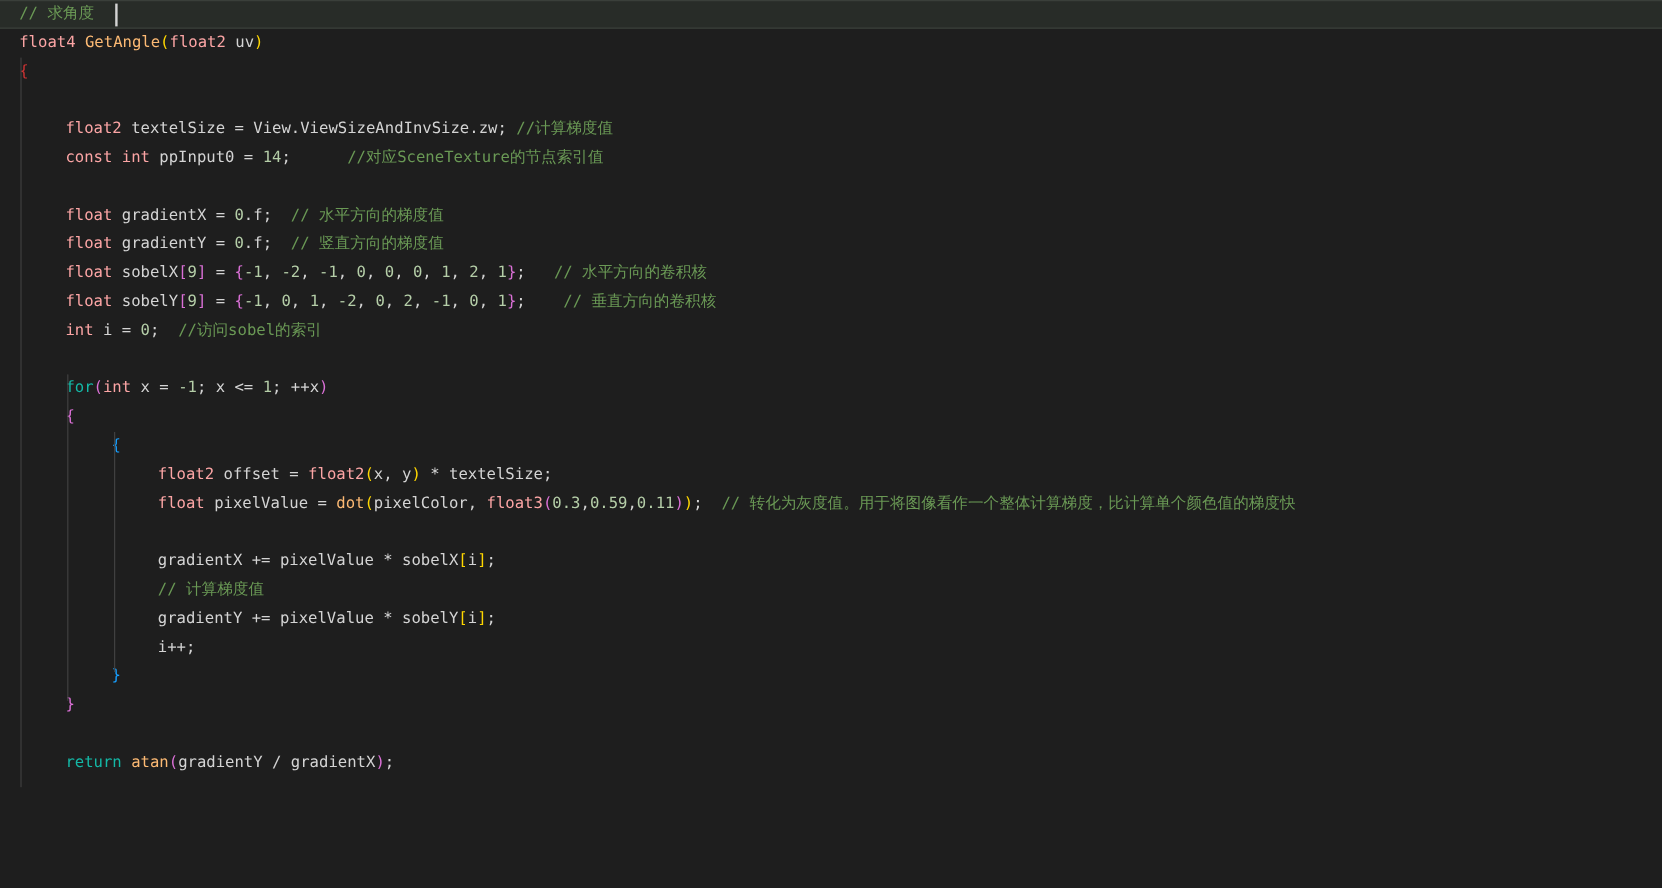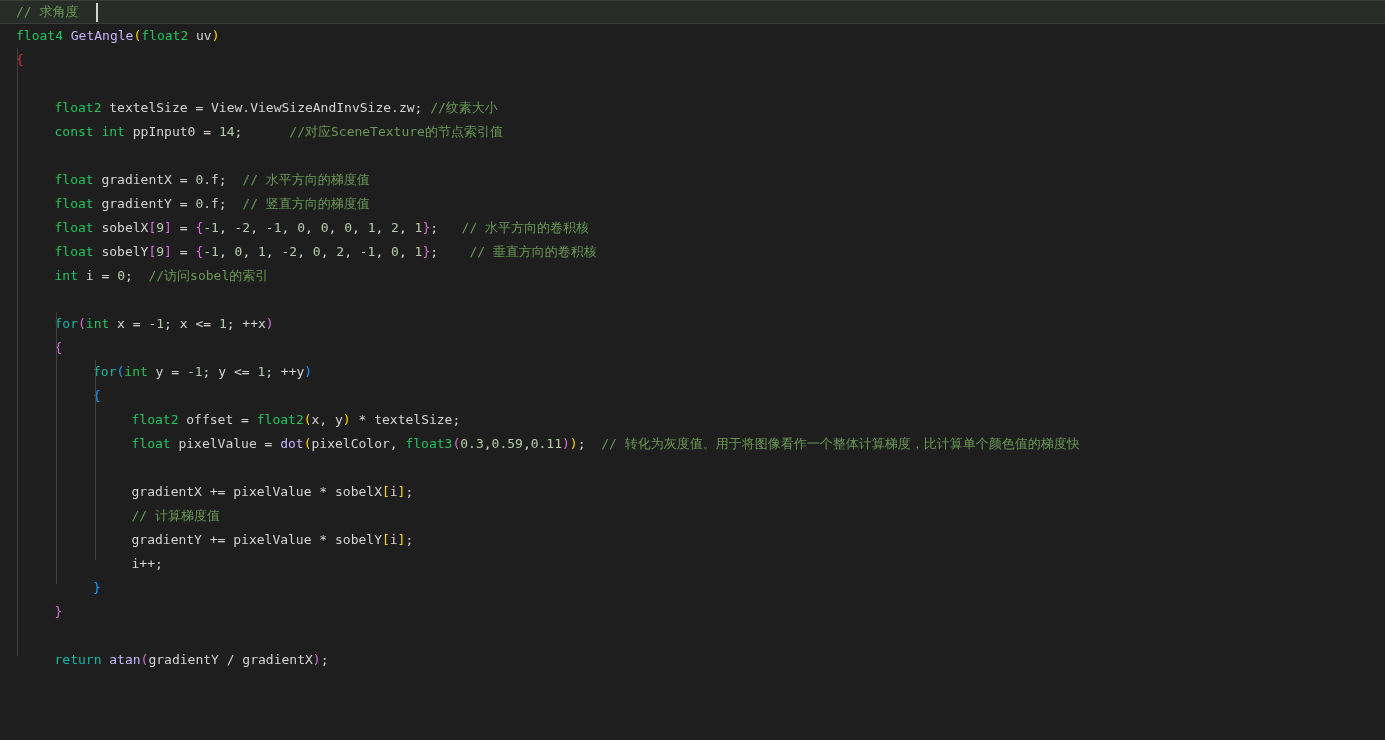--- a/index.html
+++ b/index.html
@@ -46,23 +46,23 @@
     top: 0;
     width: 1px;
     background: #404040;
   }
   #g1 { left: 17px;  top: 48px;  height: 608px; }
   #g2 { left: 56px;  top: 312px; height: 272px; }
   #g3 { left: 95px;  top: 360px; height: 200px; }
 
   
   .cmt  { color: #6a9955; }
-  .kw   { color: #22c55e; margin-top: 32px; }   
+  .kw   { color: #fca5a5; margin-top: 32px; }   
   .ctl  { color: #14b8a6; }   
-  .fn   { color: #c4b5fd; }   
+  .fn   { color: #fdba74; }   
   .num  { color: #b5cea8; }
   .pln  { color: #d4d4d4; }
   .b0   { color: #ffd700; }   
   .b1   { color: #da70d6; }   
   .b2   { color: #179fff; }   
   .bred { color: #cc3333; }   
 
   .cursor {
     position: absolute;
     top: 3px;
@@ -73,32 +73,31 @@
 </style>
 </head>
 <body>
 
 <div id="editor">
   <div class="code-area" id="code-area">
       <div class="line current"><span style="padding-left: 16px;"></span><span class="cmt">// 求角度</span><div class="cursor" style="left: 96px;"></div></div>
       <div class="line"><span style="padding-left: 16px;"></span><span class="kw">float4</span><span class="pln"> </span><span class="fn">GetAngle</span><span class="b0">(</span><span class="kw">float2</span><span class="pln"> uv</span><span class="b0">)</span></div>
       <div class="line"><span style="padding-left: 16px;"></span><span class="bred">{</span></div>
       <div class="line"><span style="padding-left: 16px;"></span></div>
-      <div class="line"><span style="padding-left: 54.5px;"></span><span class="kw">float2</span><span class="pln"> textelSize = View.ViewSizeAndInvSize.zw; </span><span class="cmt">//纹素大小</span></div>
+      <div class="line"><span style="padding-left: 54.5px;"></span><span class="kw">float2</span><span class="pln"> textelSize = View.ViewSizeAndInvSize.zw; </span><span class="cmt">//计算梯度值</span></div>
       <div class="line"><span style="padding-left: 54.5px;"></span><span class="kw">const</span><span class="pln"> </span><span class="kw">int</span><span class="pln"> ppInput0 = </span><span class="num">14</span><span class="pln">;</span><span class="pln">      </span><span class="cmt">//对应SceneTexture的节点索引值</span></div>
       <div class="line"><span style="padding-left: 16px;"></span></div>
       <div class="line"><span style="padding-left: 54.5px;"></span><span class="kw">float</span><span class="pln"> gradientX = </span><span class="num">0</span><span class="pln">.f;</span><span class="pln">  </span><span class="cmt">// 水平方向的梯度值</span></div>
       <div class="line"><span style="padding-left: 54.5px;"></span><span class="kw">float</span><span class="pln"> gradientY = </span><span class="num">0</span><span class="pln">.f;</span><span class="pln">  </span><span class="cmt">// 竖直方向的梯度值</span></div>
       <div class="line"><span style="padding-left: 54.5px;"></span><span class="kw">float</span><span class="pln"> sobelX</span><span class="b1">[</span><span class="num">9</span><span class="b1">]</span><span class="pln"> = </span><span class="b1">{</span><span class="num">-1</span><span class="pln">, </span><span class="num">-2</span><span class="pln">, </span><span class="num">-1</span><span class="pln">, </span><span class="num">0</span><span class="pln">, </span><span class="num">0</span><span class="pln">, </span><span class="num">0</span><span class="pln">, </span><span class="num">1</span><span class="pln">, </span><span class="num">2</span><span class="pln">, </span><span class="num">1</span><span class="b1">}</span><span class="pln">;</span><span class="pln">   </span><span class="cmt">// 水平方向的卷积核</span></div>
       <div class="line"><span style="padding-left: 54.5px;"></span><span class="kw">float</span><span class="pln"> sobelY</span><span class="b1">[</span><span class="num">9</span><span class="b1">]</span><span class="pln"> = </span><span class="b1">{</span><span class="num">-1</span><span class="pln">, </span><span class="num">0</span><span class="pln">, </span><span class="num">1</span><span class="pln">, </span><span class="num">-2</span><span class="pln">, </span><span class="num">0</span><span class="pln">, </span><span class="num">2</span><span class="pln">, </span><span class="num">-1</span><span class="pln">, </span><span class="num">0</span><span class="pln">, </span><span class="num">1</span><span class="b1">}</span><span class="pln">;</span><span class="pln">    </span><span class="cmt">// 垂直方向的卷积核</span></div>
       <div class="line"><span style="padding-left: 54.5px;"></span><span class="kw">int</span><span class="pln"> i = </span><span class="num">0</span><span class="pln">;</span><span class="pln">  </span><span class="cmt">//访问sobel的索引</span></div>
       <div class="line"><span style="padding-left: 16px;"></span></div>
       <div class="line"><span style="padding-left: 54.5px;"></span><span class="ctl">for</span><span class="b1">(</span><span class="kw">int</span><span class="pln"> x = </span><span class="num">-1</span><span class="pln">; x &lt;= </span><span class="num">1</span><span class="pln">; ++x</span><span class="b1">)</span></div>
       <div class="line"><span style="padding-left: 54.5px;"></span><span class="b1">{</span></div>
-      <div class="line"><span style="padding-left: 93px;"></span><span class="ctl">for</span><span class="b2">(</span><span class="kw">int</span><span class="pln"> y = </span><span class="num">-1</span><span class="pln">; y &lt;= </span><span class="num">1</span><span class="pln">; ++y</span><span class="b2">)</span></div>
       <div class="line"><span style="padding-left: 93px;"></span><span class="b2">{</span></div>
       <div class="line"><span style="padding-left: 131.5px;"></span><span class="kw">float2</span><span class="pln"> offset = </span><span class="kw">float2</span><span class="b0">(</span><span class="pln">x, y</span><span class="b0">)</span><span class="pln"> * textelSize;</span></div>
       <div class="line"><span style="padding-left: 131.5px;"></span><span class="kw">float</span><span class="pln"> pixelValue = </span><span class="fn">dot</span><span class="b0">(</span><span class="pln">pixelColor, </span><span class="kw">float3</span><span class="b1">(</span><span class="num">0.3</span><span class="pln">,</span><span class="num">0.59</span><span class="pln">,</span><span class="num">0.11</span><span class="b1">)</span><span class="b0">)</span><span class="pln">;</span><span class="pln">  </span><span class="cmt">// 转化为灰度值。用于将图像看作一个整体计算梯度，比计算单个颜色值的梯度快</span></div>
       <div class="line"><span style="padding-left: 16px;"></span></div>
       <div class="line"><span style="padding-left: 131.5px;"></span><span class="pln">gradientX += pixelValue * sobelX</span><span class="b0">[</span><span class="pln">i</span><span class="b0">]</span><span class="pln">;</span></div>
       <div class="line"><span style="padding-left: 131.5px;"></span><span class="cmt">// 计算梯度值</span></div>
       <div class="line"><span style="padding-left: 131.5px;"></span><span class="pln">gradientY += pixelValue * sobelY</span><span class="b0">[</span><span class="pln">i</span><span class="b0">]</span><span class="pln">;</span></div>
       <div class="line"><span style="padding-left: 131.5px;"></span><span class="pln">i++;</span></div>
       <div class="line"><span style="padding-left: 93px;"></span><span class="b2">}</span></div>
       <div class="line"><span style="padding-left: 54.5px;"></span><span class="b1">}</span></div>

